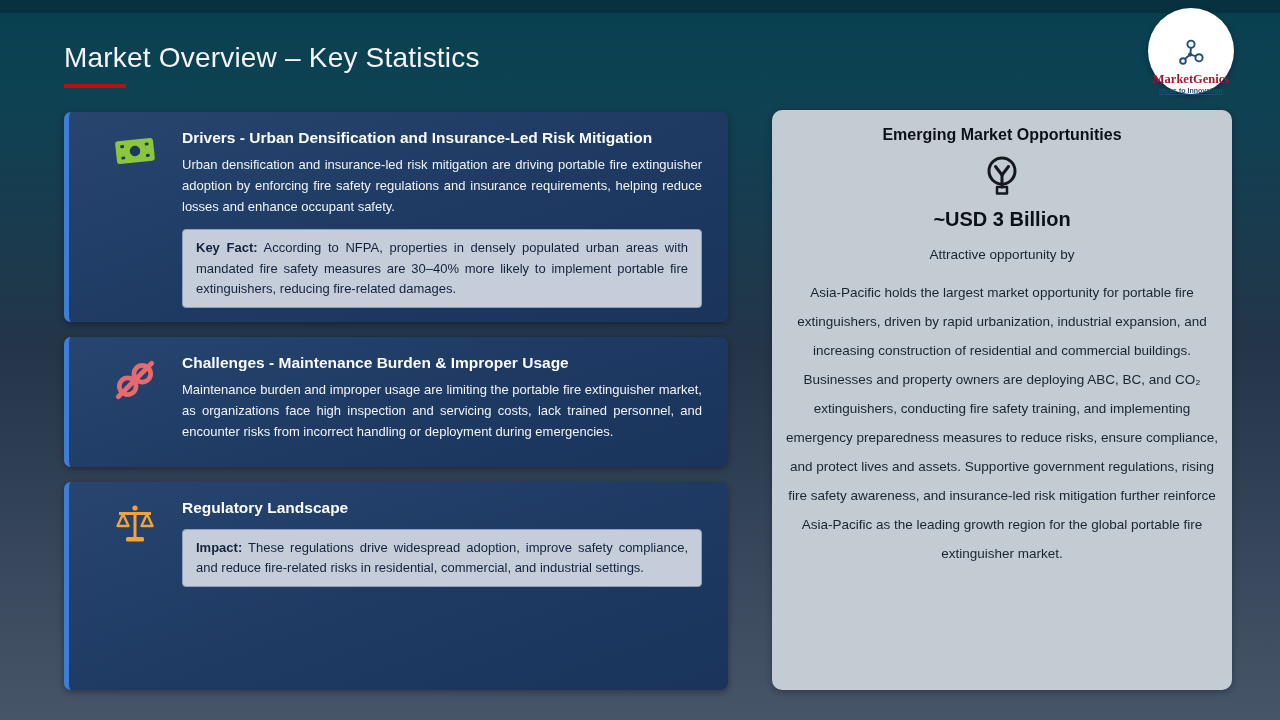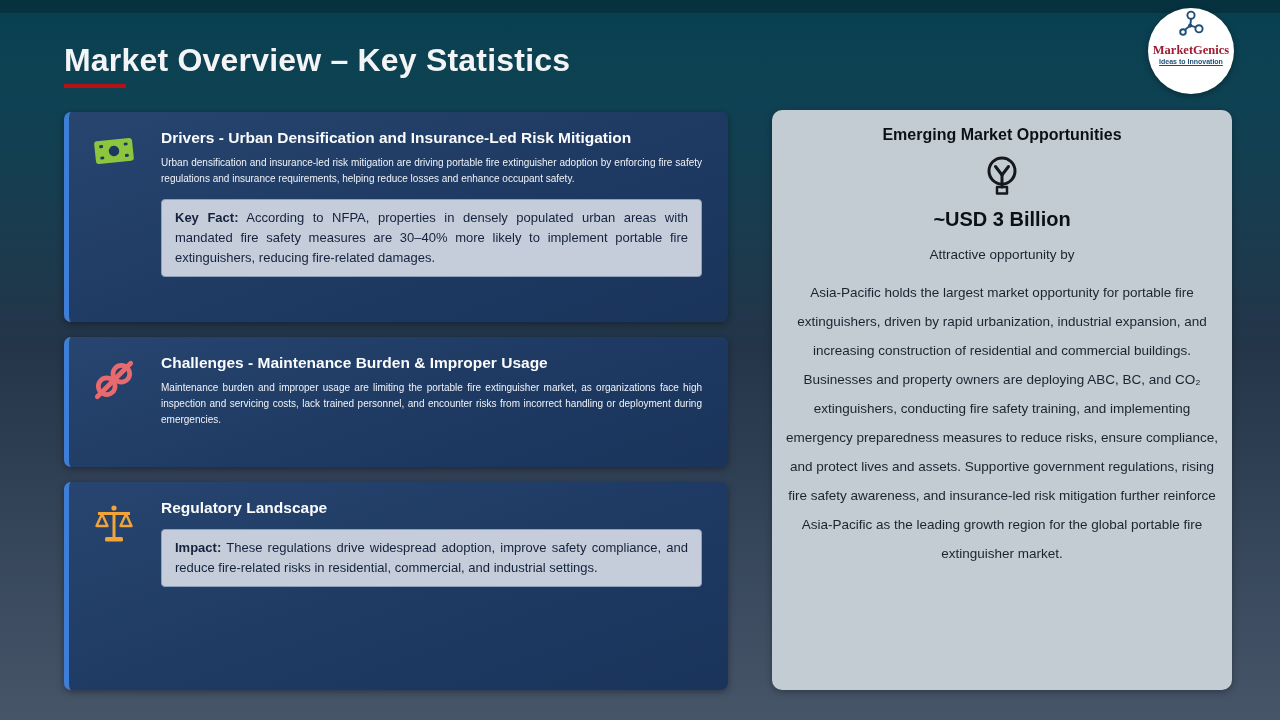--- a/index.html
+++ b/index.html
@@ -11,50 +11,50 @@
     background:linear-gradient(180deg, var(--slide-top,#084050) 0%, #0e4253 14%, #243549 48%, var(--slide-bottom,#475569) 100%);
   }
   .topbar {
     position:absolute; top:0; left:0; width:100%; height:13px;
     background:#06323f;
   }
 
   
   .page-title {
     position:absolute; left:64px; top:42px;
-    font-size:32px; font-weight:700; color:#f3f4f6; letter-spacing:.2px;
+    font-size:28px; font-weight:400; color:#f3f4f6; letter-spacing:.2px;
   }
   .title-underline {
     position:absolute; left:64px; top:84px; width:62px; height:4px;
     background:var(--accent-red,#b51217);
   }
 
   
   .logo {
     position:absolute; top:8px; right:46px; width:86px; height:86px;
     background:#ffffff; border-radius:50%;
-    display:flex; flex-direction:column; align-items:center; justify-content:flex-start;
+    display:flex; flex-direction:column; align-items:center; justify-content:flex-end;
     box-shadow:0 2px 6px rgba(0,0,0,.35);
   }
   .logo-name { font-family:"Liberation Serif", serif; font-weight:700; font-size:12.5px; color:#9e1b32; line-height:1.1; }
   .logo-tagline { font-size:7px; color:#1f4e79; font-weight:700; text-decoration:underline; }
 
   
   .card {
     position:absolute; left:64px; width:664px;
     background:linear-gradient(160deg,#27456f 0%, var(--card-bg,#1e3a63) 55%, #1a345a 100%);
     border-left:5px solid var(--card-accent,#3f7ed6);
     border-radius:7px;
     box-shadow:0 2px 7px rgba(0,0,0,.35);
     color:#f0f3f7;
   }
-  .card-inner { display:grid; grid-template-columns:50px 1fr; column-gap:22px; padding:16px 26px 14px 20px; }
+  .card-inner { display:grid; grid-template-columns:50px 1fr; column-gap:22px; padding:16px 26px 14px 20px;margin-left:21px; }
   .card-icon { width:50px; display:flex; justify-content:center; padding-top:4px; }
   .card-title { font-size:15.5px; font-weight:700; margin:1px 0 8px; color:#fafbfd; }
-  .card-body { font-size:10px; line-height:1.6; text-align:justify; }
+  .card-body { font-size:13px; line-height:1.6; text-align:justify; }
   .callout {
     margin-top:12px; background:var(--callout-bg,#c4cdd9);
     border:1px solid #8fa0b8; border-radius:4px;
     padding:8px 13px; color:#15223e; font-size:13px; line-height:1.55; text-align:justify;
   }
   .callout strong { font-weight:700; }
 
   #card-drivers   { top:112px; min-height:210px; }
   #card-challenges{ top:337px; min-height:130px; }
   #card-regulatory{ top:482px; min-height:208px; }

